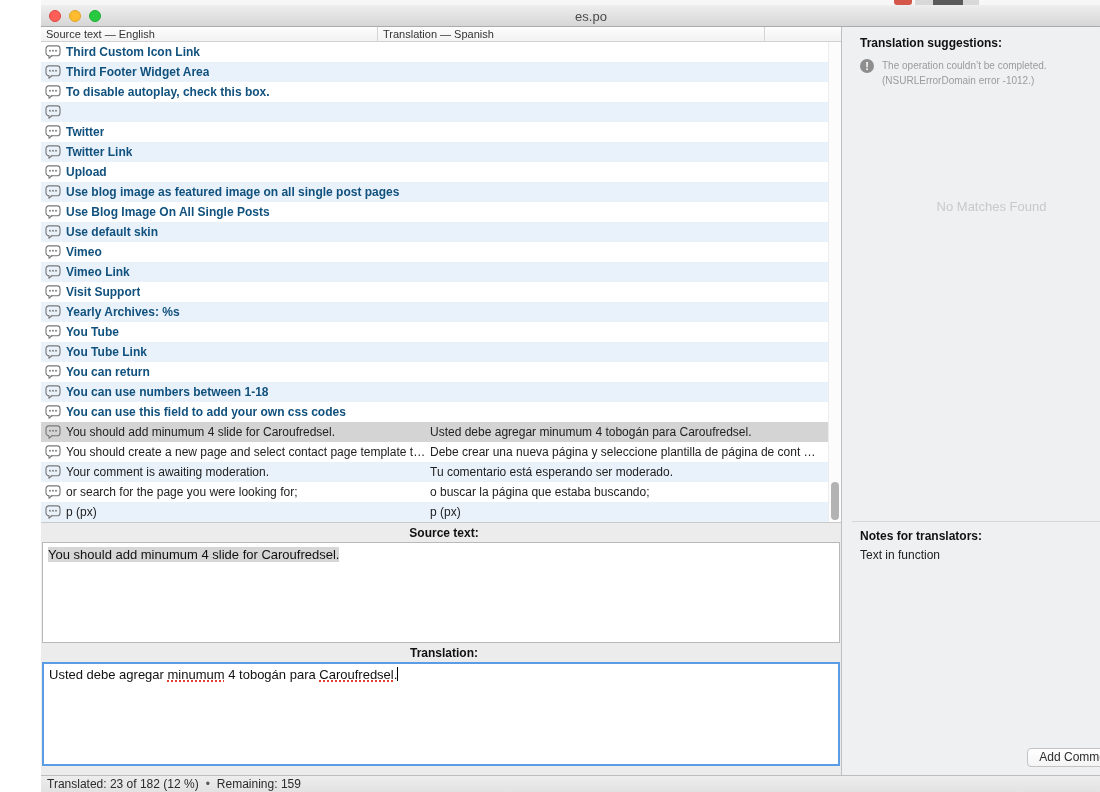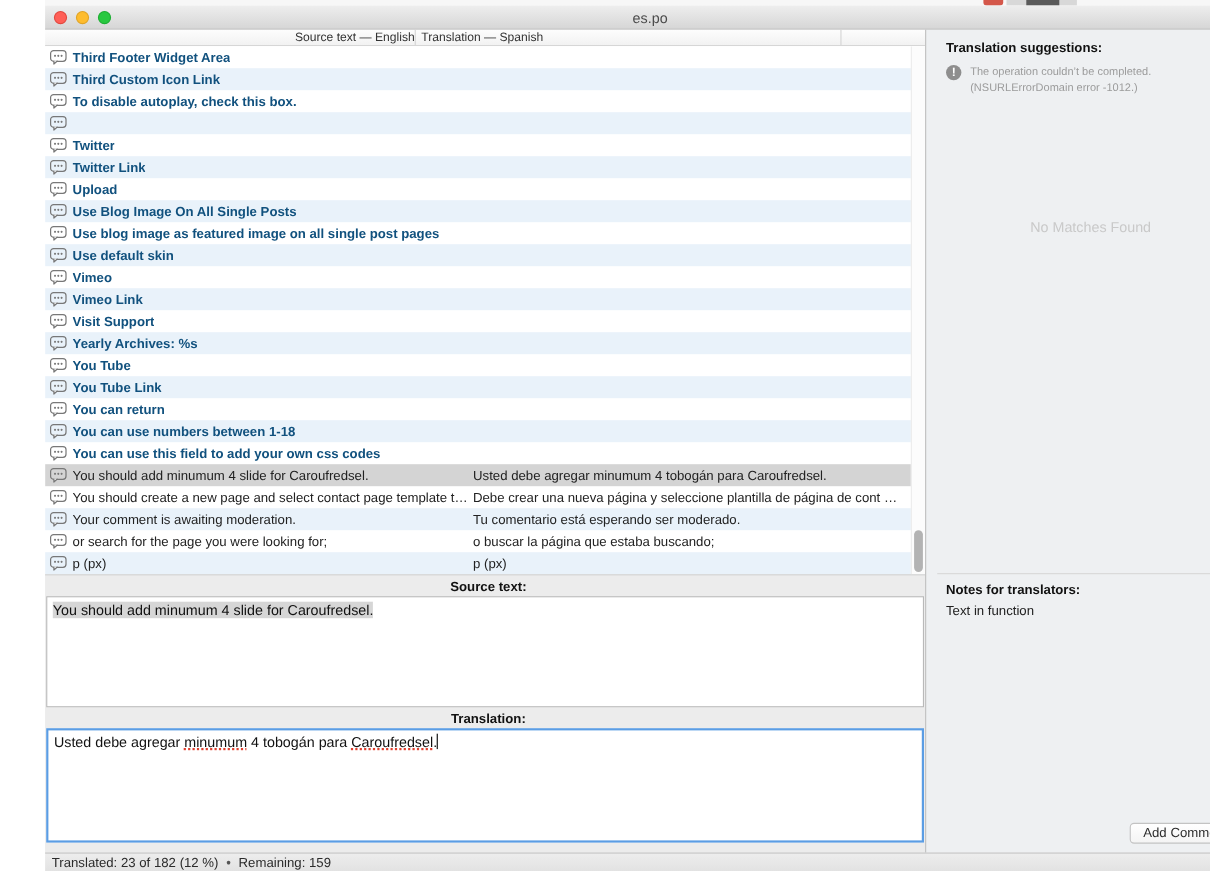--- a/index.html
+++ b/index.html
@@ -29,21 +29,21 @@
 
   
   .content{position:absolute;left:0;top:27px;width:1100px;height:748px;display:flex;}
   .left-col{width:800px;height:748px;display:flex;flex-direction:column;}
   .right-col{width:300px;height:748px;background:var(--panel-bg);border-left:1px solid #bfbfbf;position:relative;}
 
   
   .list-header{height:15px;display:flex;background:linear-gradient(#fdfdfd,#f2f2f2);
     border-bottom:1px solid #d2d2d2;font-size:11px;color:#333;}
   .hcell{line-height:14px;padding-left:5px;border-right:1px solid #d4d4d4;white-space:nowrap;overflow:hidden;}
-  .hcell.c1{width:337px;text-align:right;}
+  .hcell.c1{width:337px;}
   .hcell.c2{width:387px;}
   .hcell.c3{flex:1;border-right:none;}
 
   
   .list{position:relative;height:480px;overflow:hidden;background:#fff;}
   .row{display:flex;height:20px;align-items:center;font-size:12px;color:#222;}
   .row:nth-child(even){background:var(--stripe);}
   .row.untranslated .txt{font-weight:bold;color:var(--untranslated-text);}
   .row.selected{background:var(--selected-row);}
   .cell{white-space:nowrap;overflow:hidden;display:flex;align-items:center;height:20px;}
@@ -117,54 +117,54 @@
             <span class="cell src">
               <span class="bubble">
                 <svg viewBox="0 0 17 15" width="16" height="14">
                   <rect x="1" y="1" width="15" height="10.5" rx="3" fill="none" stroke="#787878" stroke-width="1.2"></rect>
                   <path d="M4.2 11 L4.2 14.2 L7.8 11" fill="#fff" stroke="#787878" stroke-width="1.2" stroke-linejoin="round"></path>
                   <circle cx="5.3" cy="6.2" r="1" fill="#787878"></circle>
                   <circle cx="8.5" cy="6.2" r="1" fill="#787878"></circle>
                   <circle cx="11.7" cy="6.2" r="1" fill="#787878"></circle>
                 </svg>
               </span>
+              <span class="txt">Third Custom Icon Link</span>
+            </span>
+            <span class="cell trg">
+              <span class="txt"></span>
+            </span>
+          </div>
+          <div class="row untranslated">
+            <span class="cell src">
+              <span class="bubble">
+                <svg viewBox="0 0 17 15" width="16" height="14">
+                  <rect x="1" y="1" width="15" height="10.5" rx="3" fill="none" stroke="#787878" stroke-width="1.2"></rect>
+                  <path d="M4.2 11 L4.2 14.2 L7.8 11" fill="#fff" stroke="#787878" stroke-width="1.2" stroke-linejoin="round"></path>
+                  <circle cx="5.3" cy="6.2" r="1" fill="#787878"></circle>
+                  <circle cx="8.5" cy="6.2" r="1" fill="#787878"></circle>
+                  <circle cx="11.7" cy="6.2" r="1" fill="#787878"></circle>
+                </svg>
+              </span>
               <span class="txt">Third Footer Widget Area</span>
             </span>
             <span class="cell trg">
               <span class="txt"></span>
             </span>
           </div>
           <div class="row untranslated">
             <span class="cell src">
               <span class="bubble">
                 <svg viewBox="0 0 17 15" width="16" height="14">
                   <rect x="1" y="1" width="15" height="10.5" rx="3" fill="none" stroke="#787878" stroke-width="1.2"></rect>
                   <path d="M4.2 11 L4.2 14.2 L7.8 11" fill="#fff" stroke="#787878" stroke-width="1.2" stroke-linejoin="round"></path>
                   <circle cx="5.3" cy="6.2" r="1" fill="#787878"></circle>
                   <circle cx="8.5" cy="6.2" r="1" fill="#787878"></circle>
                   <circle cx="11.7" cy="6.2" r="1" fill="#787878"></circle>
                 </svg>
               </span>
-              <span class="txt">Third Custom Icon Link</span>
-            </span>
-            <span class="cell trg">
-              <span class="txt"></span>
-            </span>
-          </div>
-          <div class="row untranslated">
-            <span class="cell src">
-              <span class="bubble">
-                <svg viewBox="0 0 17 15" width="16" height="14">
-                  <rect x="1" y="1" width="15" height="10.5" rx="3" fill="none" stroke="#787878" stroke-width="1.2"></rect>
-                  <path d="M4.2 11 L4.2 14.2 L7.8 11" fill="#fff" stroke="#787878" stroke-width="1.2" stroke-linejoin="round"></path>
-                  <circle cx="5.3" cy="6.2" r="1" fill="#787878"></circle>
-                  <circle cx="8.5" cy="6.2" r="1" fill="#787878"></circle>
-                  <circle cx="11.7" cy="6.2" r="1" fill="#787878"></circle>
-                </svg>
-              </span>
               <span class="txt">To disable autoplay, check this box.</span>
             </span>
             <span class="cell trg">
               <span class="txt"></span>
             </span>
           </div>
           <div class="row untranslated">
             <span class="cell src">
               <span class="bubble">
                 <svg viewBox="0 0 17 15" width="16" height="14">
@@ -235,38 +235,38 @@
             <span class="cell src">
               <span class="bubble">
                 <svg viewBox="0 0 17 15" width="16" height="14">
                   <rect x="1" y="1" width="15" height="10.5" rx="3" fill="none" stroke="#787878" stroke-width="1.2"></rect>
                   <path d="M4.2 11 L4.2 14.2 L7.8 11" fill="#fff" stroke="#787878" stroke-width="1.2" stroke-linejoin="round"></path>
                   <circle cx="5.3" cy="6.2" r="1" fill="#787878"></circle>
                   <circle cx="8.5" cy="6.2" r="1" fill="#787878"></circle>
                   <circle cx="11.7" cy="6.2" r="1" fill="#787878"></circle>
                 </svg>
               </span>
+              <span class="txt">Use blog image as featured image on all single post pages</span>
+            </span>
+            <span class="cell trg">
+              <span class="txt"></span>
+            </span>
+          </div>
+          <div class="row untranslated">
+            <span class="cell src">
+              <span class="bubble">
+                <svg viewBox="0 0 17 15" width="16" height="14">
+                  <rect x="1" y="1" width="15" height="10.5" rx="3" fill="none" stroke="#787878" stroke-width="1.2"></rect>
+                  <path d="M4.2 11 L4.2 14.2 L7.8 11" fill="#fff" stroke="#787878" stroke-width="1.2" stroke-linejoin="round"></path>
+                  <circle cx="5.3" cy="6.2" r="1" fill="#787878"></circle>
+                  <circle cx="8.5" cy="6.2" r="1" fill="#787878"></circle>
+                  <circle cx="11.7" cy="6.2" r="1" fill="#787878"></circle>
+                </svg>
+              </span>
               <span class="txt">Use Blog Image On All Single Posts</span>
-            </span>
-            <span class="cell trg">
-              <span class="txt"></span>
-            </span>
-          </div>
-          <div class="row untranslated">
-            <span class="cell src">
-              <span class="bubble">
-                <svg viewBox="0 0 17 15" width="16" height="14">
-                  <rect x="1" y="1" width="15" height="10.5" rx="3" fill="none" stroke="#787878" stroke-width="1.2"></rect>
-                  <path d="M4.2 11 L4.2 14.2 L7.8 11" fill="#fff" stroke="#787878" stroke-width="1.2" stroke-linejoin="round"></path>
-                  <circle cx="5.3" cy="6.2" r="1" fill="#787878"></circle>
-                  <circle cx="8.5" cy="6.2" r="1" fill="#787878"></circle>
-                  <circle cx="11.7" cy="6.2" r="1" fill="#787878"></circle>
-                </svg>
-              </span>
-              <span class="txt">Use blog image as featured image on all single post pages</span>
             </span>
             <span class="cell trg">
               <span class="txt"></span>
             </span>
           </div>
           <div class="row untranslated">
             <span class="cell src">
               <span class="bubble">
                 <svg viewBox="0 0 17 15" width="16" height="14">
                   <rect x="1" y="1" width="15" height="10.5" rx="3" fill="none" stroke="#787878" stroke-width="1.2"></rect>

